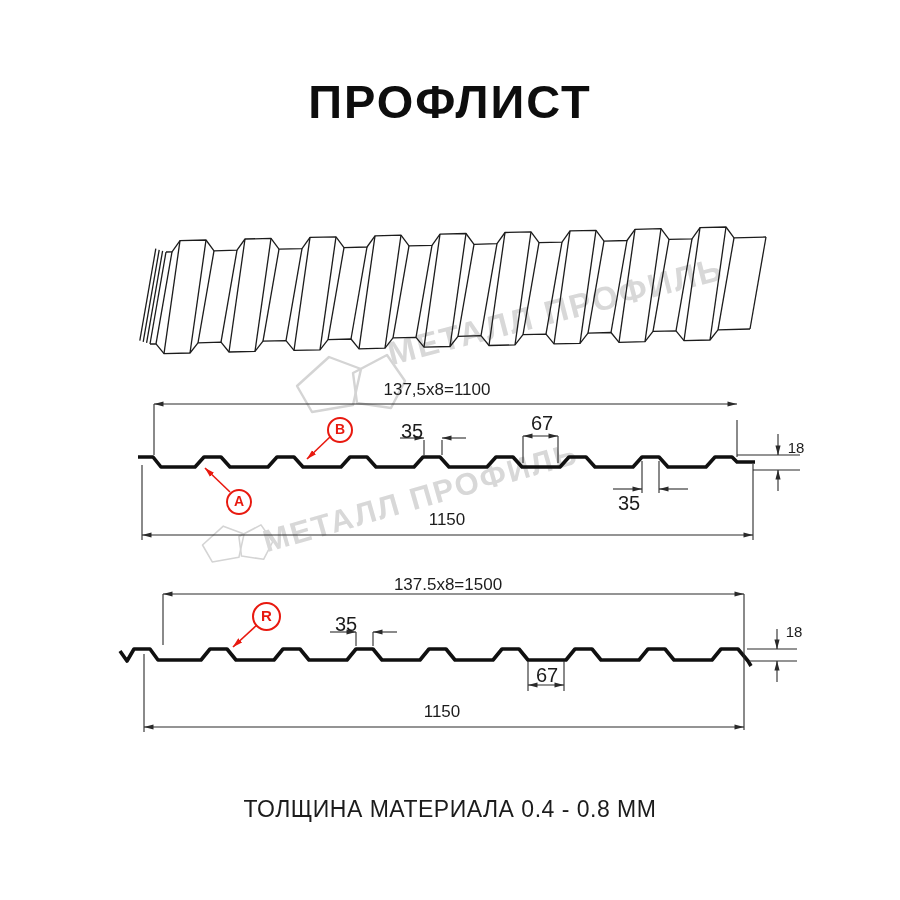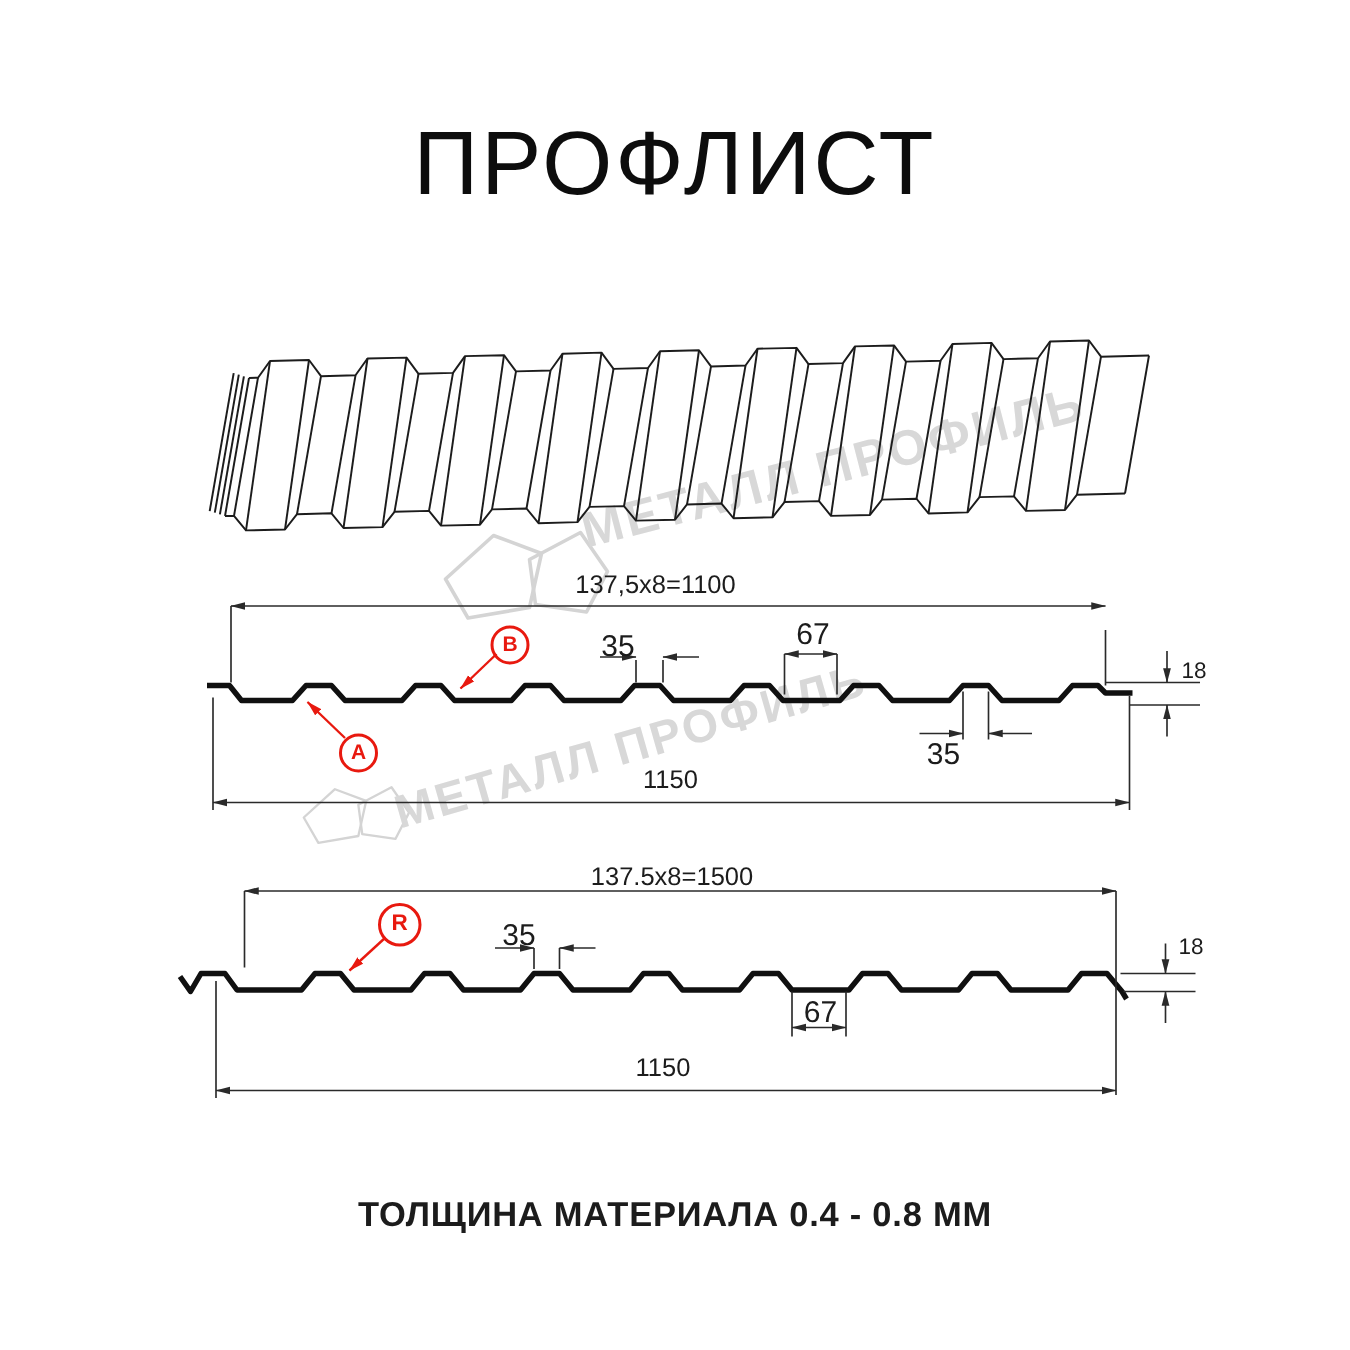--- a/index.html
+++ b/index.html
@@ -1,23 +1,23 @@
 <!DOCTYPE html>
 <html><head>
 <meta charset="utf-8">
 <style>
   html,body{margin:0;padding:0;background:#fff;}
   .stage{position:relative;width:900px;height:900px;background:#fff;overflow:hidden;
          font-family:"Liberation Sans","DejaVu Sans",sans-serif;color:#161616;}
   .abs{position:absolute;}
-  .title{left:0;right:0;top:74px;text-align:center;font-size:60px;font-weight:normal;
+  .title{left:0;right:0;top:74px;text-align:center;font-size:47px;font-weight:bold;
          letter-spacing:2px;color:#0d0d0d;}
   .subtitle{left:0;right:0;top:130px;text-align:center;font-size:23px;font-weight:400;
          letter-spacing:1px;color:#1a1a1a;}
-  .footer{left:0;right:0;top:796px;text-align:center;font-size:23px;font-weight:bold;
+  .footer{left:0;right:0;top:796px;text-align:center;font-size:23px;font-weight:normal;
          letter-spacing:.5px;color:#1c1c1c;}
   .dimtxt{font-size:20px;line-height:1;text-align:center;color:#1c1c1c;}
   .big{font-size:17px;}
   .sm{font-size:15px;text-align:center;}
   .callout{border:2.2px solid #e8190f;border-radius:50%;width:22px;height:22px;
          color:#e8190f;font-size:14px;line-height:21px;font-weight:bold;text-align:center;}
   .callout.r{width:25px;height:25px;font-size:15px;line-height:24px;}
   .wm-text{font-size:33px;font-weight:bold;letter-spacing:2px;color:#d8d8d8;
          white-space:nowrap;transform-origin:0 100%;height:36px;line-height:36px;}
   .wm1{left:393px;top:336px;transform:rotate(-14.5deg);}

